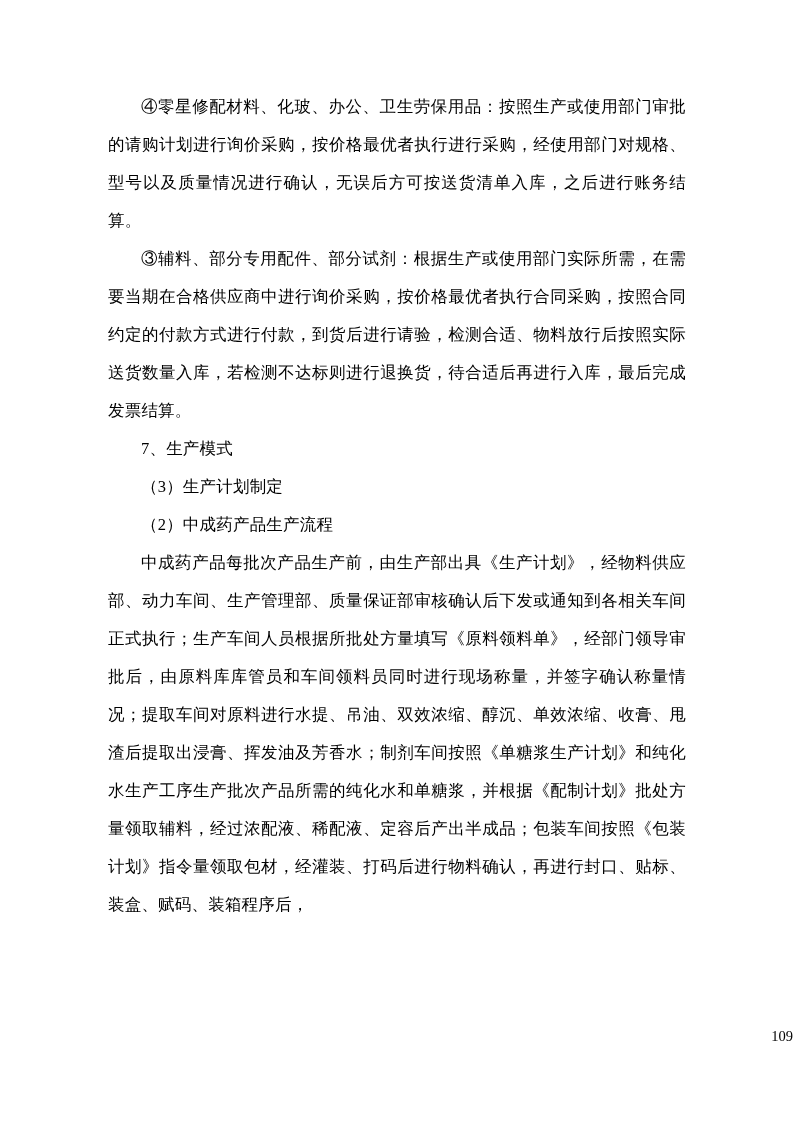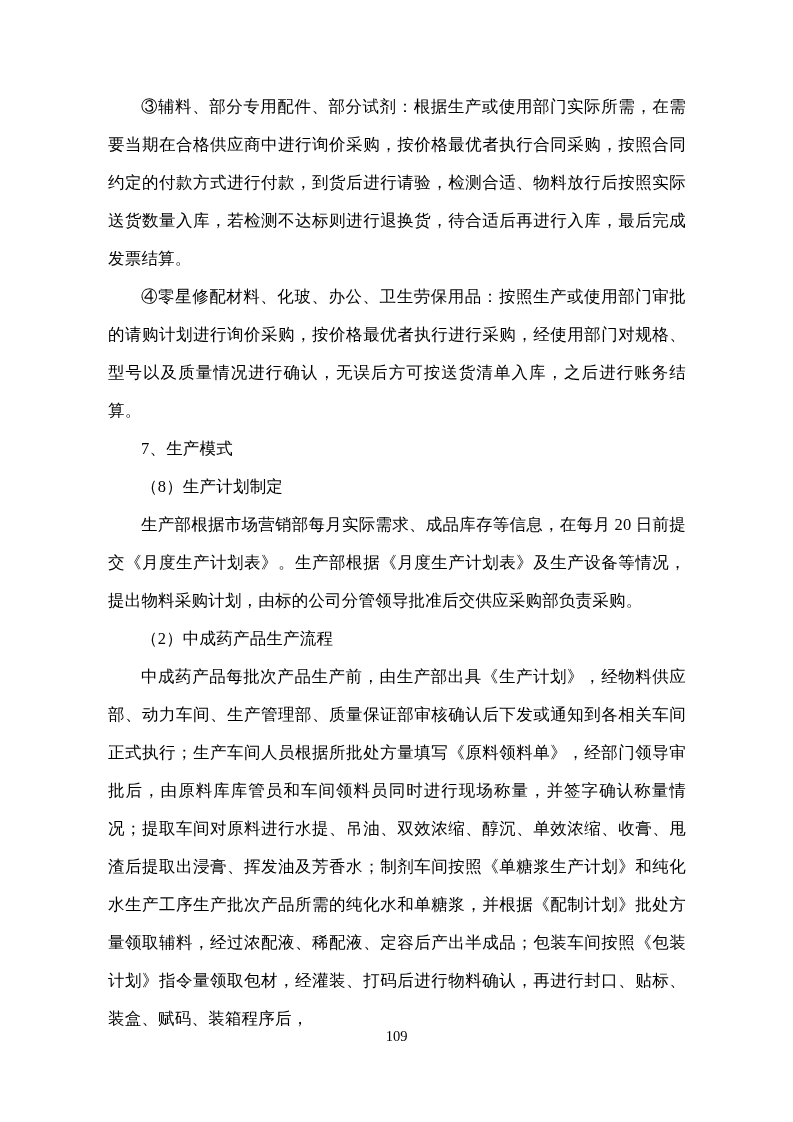--- a/index.html
+++ b/index.html
@@ -38,32 +38,31 @@
     text-indent: 33px;
   }
   p.indent-num {
     text-indent: 33px;
   }
   .pagenum {
     position: absolute;
     left: 0;
     right: 0;
     top: 1028px;
-    text-align: center;
+    text-align: right;
     font-size: 14.5px;
     font-family: "Liberation Serif", "DejaVu Serif", serif;
   }
 </style>
 </head>
 <body>
 
 <div class="page">
   <div class="content">
+    <p class="indent2">④零星修配材料、化玻、办公、卫生劳保用品：按照生产或使用部门审批的请购计划进行询价采购，按价格最优者执行进行采购，经使用部门对规格、型号以及质量情况进行确认，无误后方可按送货清单入库，之后进行账务结算。</p>
     <p class="indent2">③辅料、部分专用配件、部分试剂：根据生产或使用部门实际所需，在需要当期在合格供应商中进行询价采购，按价格最优者执行合同采购，按照合同约定的付款方式进行付款，到货后进行请验，检测合适、物料放行后按照实际送货数量入库，若检测不达标则进行退换货，待合适后再进行入库，最后完成发票结算。</p>
-    <p class="indent2">④零星修配材料、化玻、办公、卫生劳保用品：按照生产或使用部门审批的请购计划进行询价采购，按价格最优者执行进行采购，经使用部门对规格、型号以及质量情况进行确认，无误后方可按送货清单入库，之后进行账务结算。</p>
     <p class="indent-num">7、生产模式</p>
-    <p class="indent2">（8）生产计划制定</p>
-    <p class="indent2">生产部根据市场营销部每月实际需求、成品库存等信息，在每月 20 日前提交《月度生产计划表》。生产部根据《月度生产计划表》及生产设备等情况，提出物料采购计划，由标的公司分管领导批准后交供应采购部负责采购。</p>
+    <p class="indent2">（3）生产计划制定</p>
     <p class="indent2">（2）中成药产品生产流程</p>
     <p class="indent2">中成药产品每批次产品生产前，由生产部出具《生产计划》，经物料供应部、动力车间、生产管理部、质量保证部审核确认后下发或通知到各相关车间正式执行；生产车间人员根据所批处方量填写《原料领料单》，经部门领导审批后，由原料库库管员和车间领料员同时进行现场称量，并签字确认称量情况；提取车间对原料进行水提、吊油、双效浓缩、醇沉、单效浓缩、收膏、甩渣后提取出浸膏、挥发油及芳香水；制剂车间按照《单糖浆生产计划》和纯化水生产工序生产批次产品所需的纯化水和单糖浆，并根据《配制计划》批处方量领取辅料，经过浓配液、稀配液、定容后产出半成品；包装车间按照《包装计划》指令量领取包材，经灌装、打码后进行物料确认，再进行封口、贴标、装盒、赋码、装箱程序后，</p>
   </div>
   <div class="pagenum">109</div>
 </div>
 
 </body></html>

